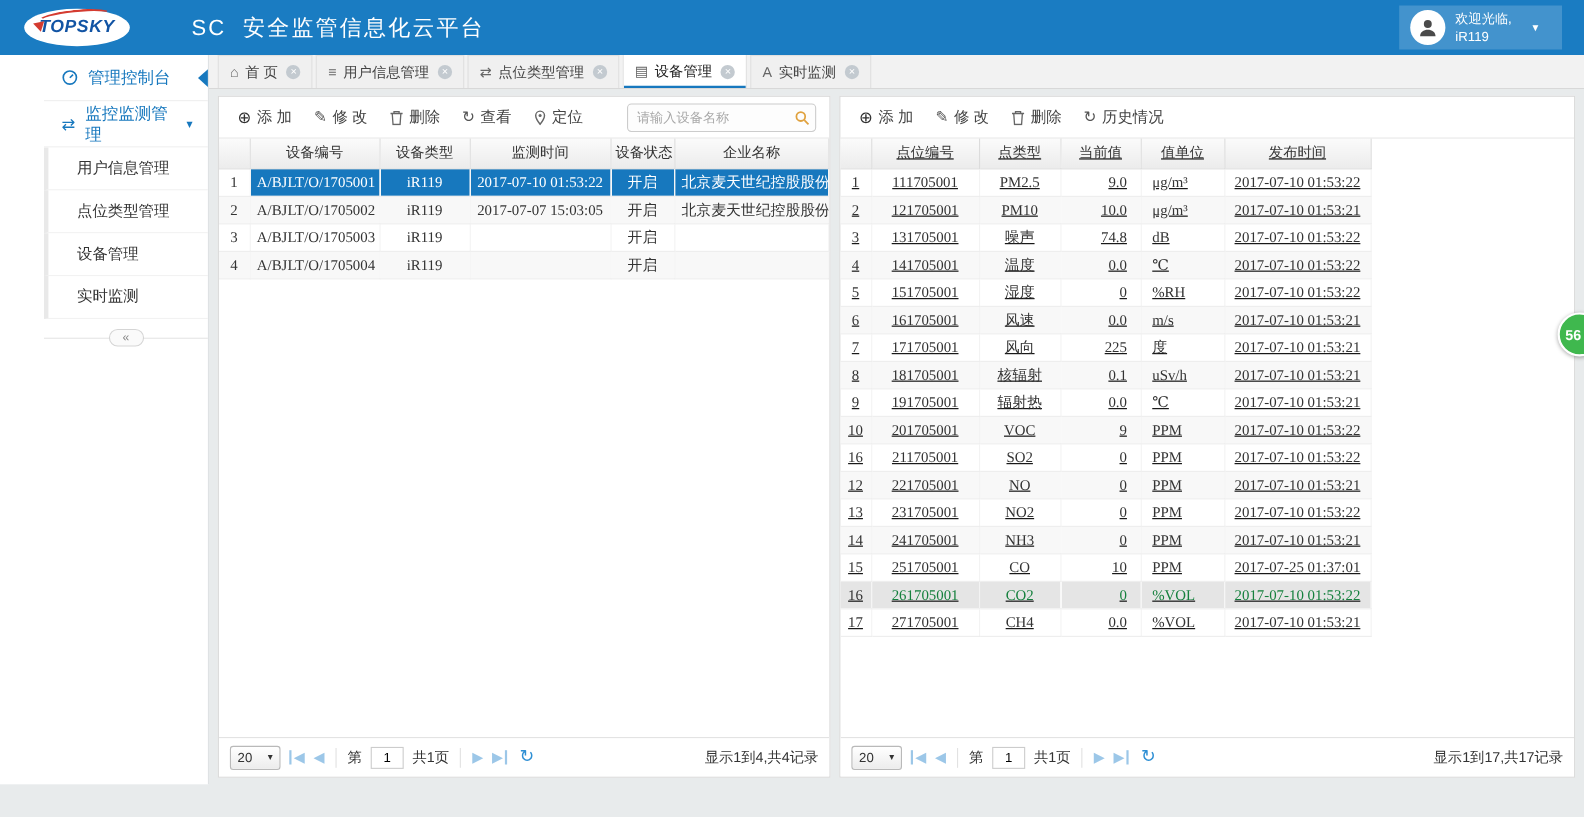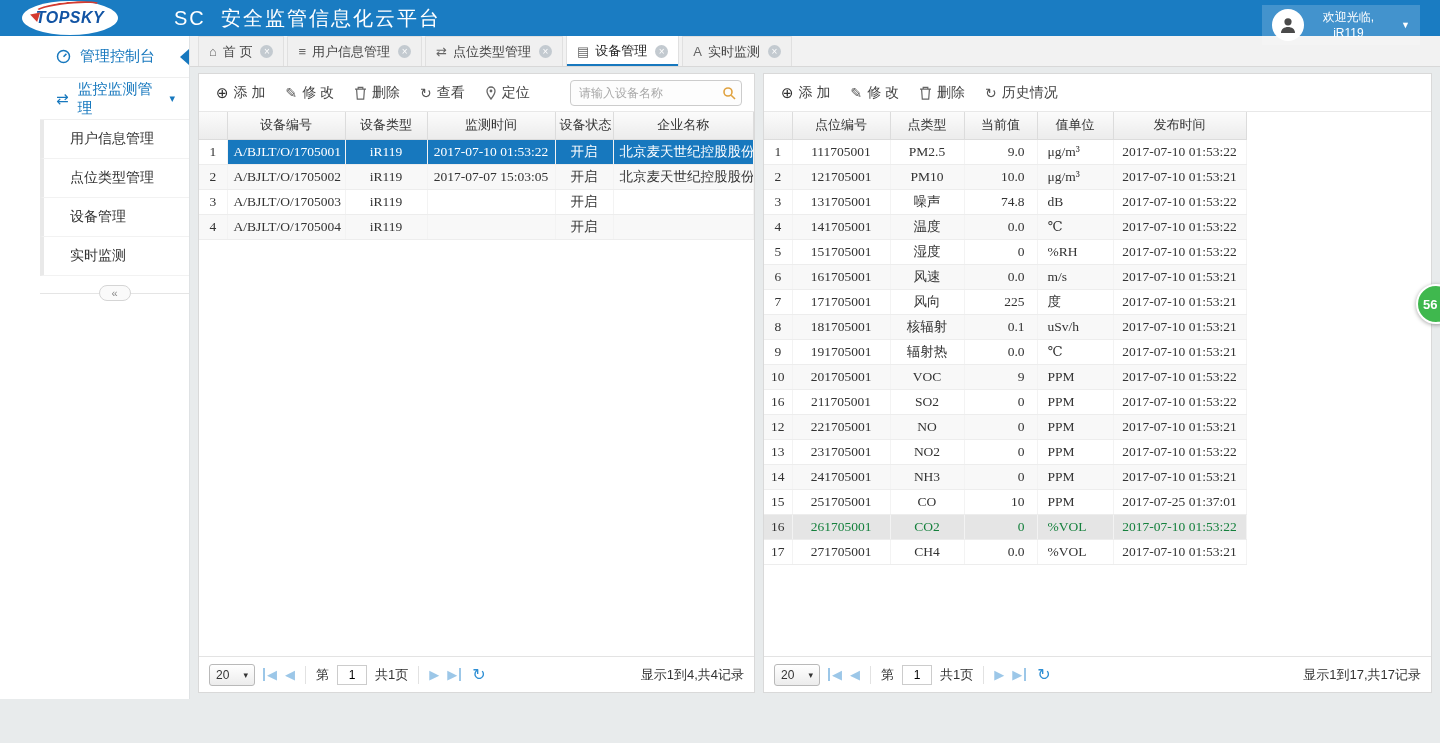--- a/index.html
+++ b/index.html
@@ -1,30 +1,30 @@
 <!DOCTYPE html>
 <html><head>
 <meta charset="utf-8">
 <style>
   * { box-sizing: border-box; margin: 0; padding: 0; }
   body { background:#d8dcde; font-family:"Liberation Sans","DejaVu Sans",sans-serif; }
   .page { width:1440px; height:743px; position:relative; overflow:hidden; background:#e8ebec; }
 
   
-  .topbar { height:36px; background:#1a7cc2; display:flex; align-items:center; position:relative;text-align:center; }
+  .topbar { height:50px; background:#1a7cc2; display:flex; align-items:center; position:relative; }
   .logo { width:96px; height:34px; margin-left:22px; background:#fff; border-radius:50%;
           display:flex; align-items:center; justify-content:center; position:relative; flex:none; }
   .logo::before { content:''; position:absolute; left:3px; top:9px; border:5px solid transparent;
           border-right:9px solid #d43b30; transform:rotate(18deg); }
   .logo-swoosh { position:absolute; top:1px; left:12px; width:68px; height:14px;
           border:2px solid transparent; border-top-color:#d43b30; border-radius:50%; transform:rotate(-6deg); }
   .logo-text { font-style:italic; font-weight:bold; color:#1254a4; font-size:16px; letter-spacing:.5px; }
   .app-title { color:#fff; font-size:20px; margin-left:56px; letter-spacing:2px; white-space:pre; }
   .user-box { position:absolute; right:20px; top:5px; height:40px; min-width:148px;
-          background:rgba(255,255,255,.18); display:flex; align-items:center; padding:0 10px; gap:19px; cursor:pointer; }
+          background:rgba(255,255,255,.18); display:flex; align-items:center; padding:0 10px; gap:9px; cursor:pointer; }
   .avatar { width:32px; height:32px; border-radius:50%; background:#fff;
           display:flex; align-items:center; justify-content:center; flex:none; }
   .welcome { color:#fff; font-size:12px; line-height:1.35; }
   .user-caret { color:#fff; font-size:9px; margin-left:8px; }
 
   
   .main-row { display:flex; height:663px; }
   .sidebar { width:190px; background:#fff; border-right:1px solid #dfe2e4; flex:none; position:relative;padding-left:40px; }
   .nav-item { height:42px; display:flex; align-items:center; padding-left:16px; gap:9px;
           color:#1778be; font-size:15px; border-bottom:1px solid #efefef; position:relative; cursor:pointer; }
@@ -65,21 +65,21 @@
   .ti-add { color:#2f2f2f; font-size:15px; }
   .search-wrap { margin-left:auto; position:relative; margin-right:4px; }
   .search-input { width:172px; height:26px; border:1px solid #ccc; border-radius:4px; padding:0 26px 0 8px;
           font-size:12px; color:#333; background:#fdfdfd; font-family:inherit; }
   .search-input::placeholder { color:#a8a8a8; }
   .search-ic { position:absolute; right:6px; top:6px; cursor:pointer; }
 
   
   table { border-collapse:collapse; table-layout:fixed; }
   .dev-table { width:100%; }
-  .mon-table { width:482px; }
+  .mon-table { width:482px;text-decoration:underline; }
   th { height:27px; background:linear-gradient(#fbfbfb,#ececec); border:1px solid #dcdcdc; border-top:none;
           font-weight:normal; color:#333; font-size:13px; padding:0 4px; white-space:nowrap; overflow:hidden; }
   th:first-child { border-left:none; }
   td { height:25px; border-bottom:1px solid #ededed; border-right:1px solid #f3f3f3; padding:0 6px; color:#333;
           font-family:"Liberation Serif","DejaVu Serif",serif; font-size:13.5px; text-align:center;
           overflow:hidden; white-space:nowrap; }
   tbody tr { cursor:pointer; }
   tbody tr:nth-child(even) td { background:#f8f8f8; }
   .dev-table td:nth-child(6) { text-align:left; }
   .dev-table tr.selected td { background:#1778be; color:#fff; }

